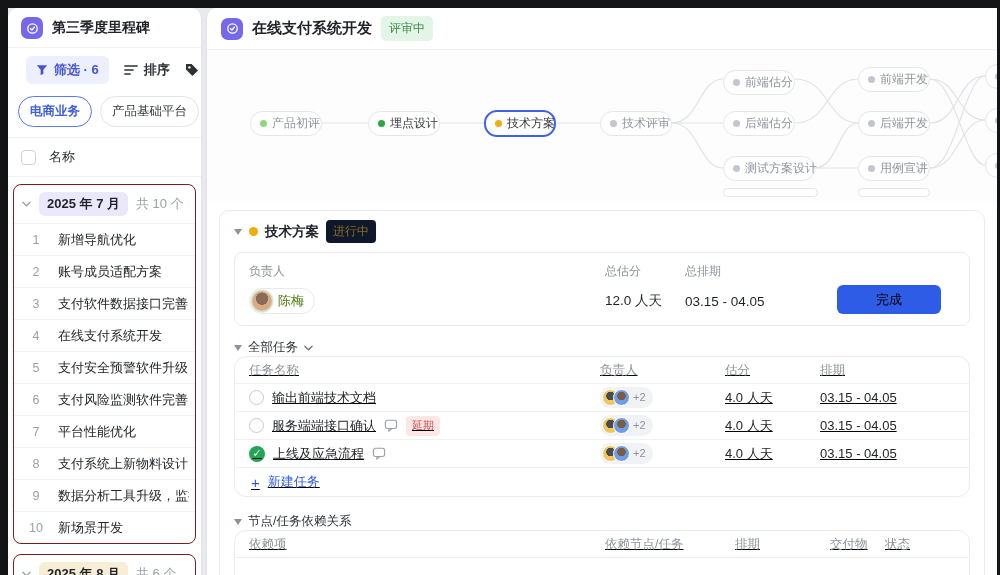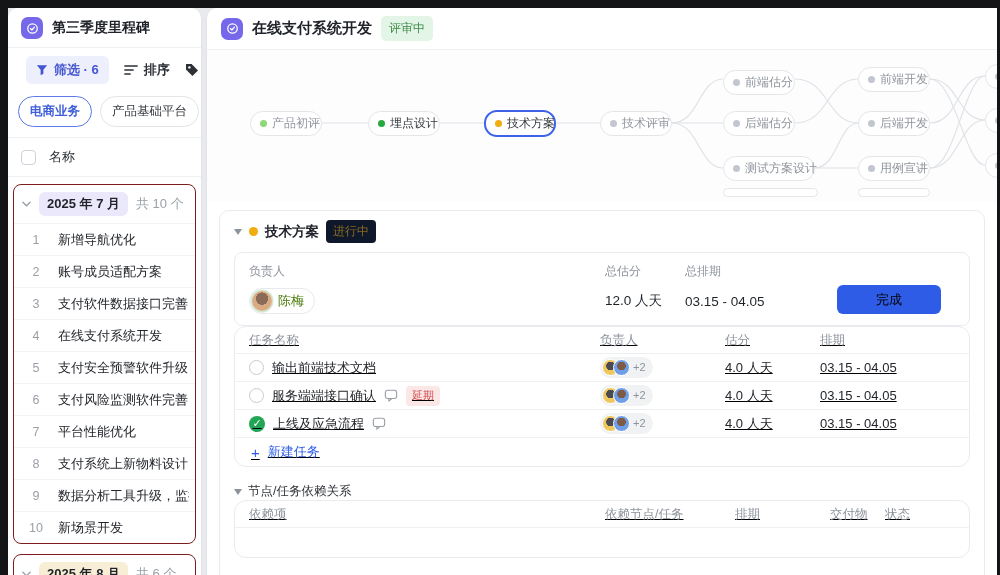--- a/index.html
+++ b/index.html
@@ -331,20 +331,29 @@
           <div class="lbl">总估分</div>
           <div class="val">12.0 人天</div>
         </div>
         <div class="info-col">
           <div class="lbl">总排期</div>
           <div class="val">03.15 - 04.05</div>
         </div>
         <button class="btn-primary">完成</button>
       </div>
 
+      <div class="sub-head">
+        <span class="tri"></span>
+        <span class="sec-title-sm">全部任务</span>
+        <span class="chev">
+            <svg width="9" height="6" viewBox="0 0 10 6">
+              <path d="M1 1l4 4 4-4" stroke="#6b7077" stroke-width="1.4" fill="none" stroke-linecap="round"></path>
+            </svg>
+          </span>
+      </div>
 
       <div class="tbl">
         <div class="t-row hdr">
           <span class="c-name">任务名称</span>
           <span class="c-owner">负责人</span>
           <span class="c-est">估分</span>
           <span class="c-sched">排期</span>
         </div>
         <div class="t-row">
           <span class="c-name">

